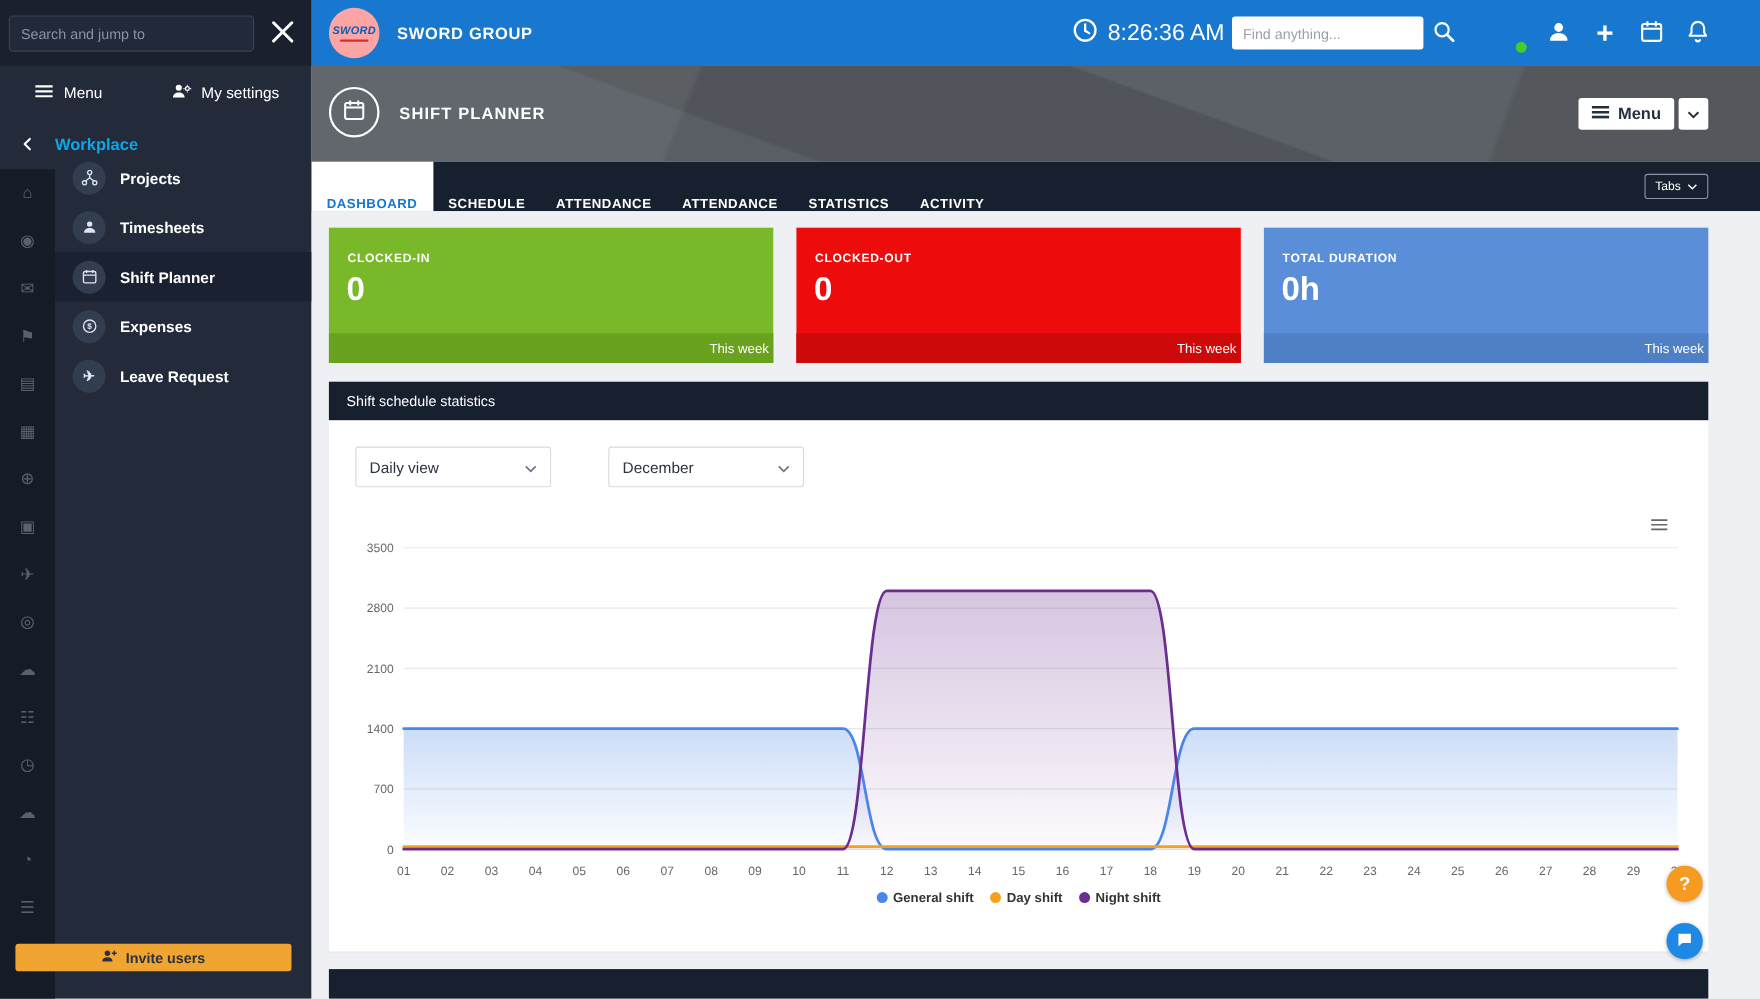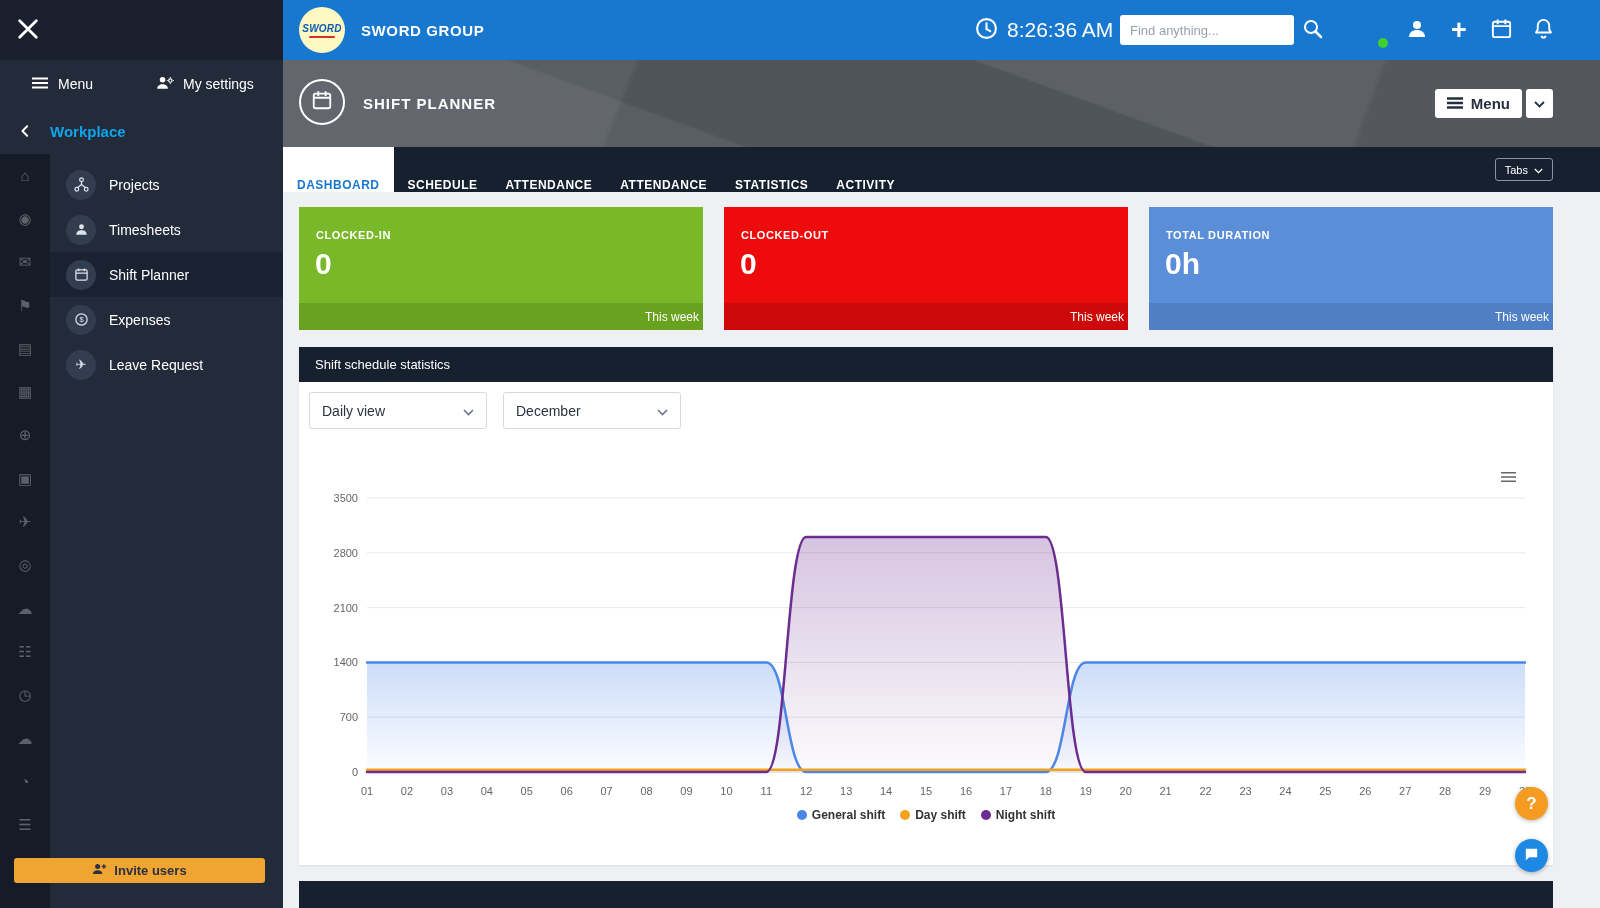--- a/index.html
+++ b/index.html
@@ -13,32 +13,32 @@
   .sb-input::placeholder { color:#8a93a5; }
   .sb-close { width:40px; height:40px; background:none; border:none; display:flex; align-items:center; justify-content:center; }
   .sb-toprow { height:48px; display:flex; align-items:center; color:#fff; font-size:14px; }
   .sb-menu { display:flex; align-items:center; gap:10px; margin-left:32px; cursor:pointer; }
   .sb-settings { display:flex; align-items:center; gap:8px; margin-left:62px; cursor:pointer; }
   .sb-section { height:46px; display:flex; align-items:center; color:#0ea5e9; font-size:15px; font-weight:bold; cursor:pointer; }
   .chev { width:14px; display:flex; justify-content:center; margin-left:18px; }
   .sb-section > span:last-child { margin-left:18px; }
   .sb-rail { position:absolute; left:0; top:154px; bottom:0; width:50px; background:#161c27; display:flex; flex-direction:column; }
   .rail-ic { height:43.3px; display:flex; align-items:center; justify-content:center; color:rgba(255,255,255,0.30); font-size:15px; cursor:pointer; }
-  .sb-items { position:absolute; left:50px; top:162px; right:0; }
+  .sb-items { position:absolute; left:50px; top:139px; right:0;font-weight:bold; }
   .sb-item { height:45px; display:flex; align-items:center; gap:13px; padding-left:16px; color:#fff; font-size:14px; cursor:pointer; }
   .sb-item.active { background:#1a2130; }
   .item-ic { width:30px; height:30px; border-radius:50%; background:#333d50; display:flex; align-items:center; justify-content:center; color:#dfe4ec; font-size:14px; flex:0 0 30px; }
   .invite { position:absolute; left:14px; bottom:25px; width:251px; height:25px; background:#f0a431; border:none; border-radius:3px; color:#2a3140; font-weight:bold; font-size:13px; display:flex; align-items:center; justify-content:center; gap:7px; z-index:5; }
 
   
   .main { position:absolute; left:283px; top:0; width:1317px; height:908px; }
 
   
   .topbar { position:relative; height:60px; background:#1878cf; color:#fff; }
-  .logo { position:absolute; left:16px; top:7px; width:46px; height:46px; border-radius:50%; background:#fef9c3; display:flex; flex-direction:column; align-items:center; justify-content:center; cursor:pointer; }
+  .logo { position:absolute; left:16px; top:7px; width:46px; height:46px; border-radius:50%; background:#fca5a5; display:flex; flex-direction:column; align-items:center; justify-content:center; cursor:pointer; }
   .logo-t { color:#0d5bb5; font-weight:bold; font-style:italic; font-size:10px; letter-spacing:0.2px; }
   .logo-swoosh { width:26px; height:2px; background:#d32f2f; border-radius:2px; margin-top:2px; }
   .brand { position:absolute; left:78px; top:22px; font-weight:bold; font-size:15px; letter-spacing:0.6px; }
   .clockbox { position:absolute; left:692px; top:0; height:60px; display:flex; align-items:center; gap:9px; }
   .time { font-size:21px; }
   .find { position:absolute; left:837px; top:15px; width:174px; height:30px; border:none; border-radius:3px; padding:0 10px; font-size:13px; color:#333; outline:none; }
   .find::placeholder { color:#9aa1ab; }
   .tb-btn { position:absolute; top:14px; width:32px; height:32px; background:none; border:none; display:flex; align-items:center; justify-content:center; }
   .searchbtn { left:1014px; }
   .dot { position:absolute; right:0px; bottom:0px; width:10px; height:10px; border-radius:50%; background:#3fd02c; }
@@ -65,41 +65,42 @@
   
   .content { position:absolute; top:192px; left:0; right:0; bottom:0; background:#eef0f3; }
   .cards { position:absolute; top:15px; left:16px; width:1254px; display:flex; gap:21px; }
   .card { flex:1; height:123px; position:relative; color:#fff; }
   .card .lbl { position:absolute; top:22px; left:17px; font-size:11px; font-weight:bold; letter-spacing:0.6px; }
   .card .val { position:absolute; top:40px; left:16px; font-size:30px; font-weight:bold; }
   .card .foot { position:absolute; bottom:0; left:0; right:0; height:27px; font-size:12px; display:flex; align-items:center; justify-content:flex-end; padding-right:4px; }
 
   .panel { position:absolute; top:155px; left:16px; width:1254px; height:518px; background:#fff; box-shadow:0 1px 2px rgba(0,0,0,0.08); }
   .panel-head { height:35px; background:#16202e; color:#fff; font-size:13px; display:flex; align-items:center; padding:0 16px; }
-  .filters { display:flex; gap:16px; padding:10px; }
+  .filters { display:flex; gap:52px; padding:24px; }
   .select { width:178px; height:37px; border:1px solid #d5d9e0; border-radius:3px; display:flex; align-items:center; justify-content:space-between; padding:0 12px; font-size:14px; color:#2b3240; background:#fff; cursor:pointer; }
   .chart-menu { position:absolute; right:34px; top:122px; width:22px; height:18px; background:none; border:none; display:flex; align-items:center; justify-content:center; }
   .chart-wrap { position:absolute; left:8px; top:135px; width:1238px; }
   #chart text { font-family:"Liberation Sans",sans-serif; fill:#666; font-size:11px; }
   .legend { display:flex; justify-content:center; gap:15px; margin-top:2px; }
   .leg { display:flex; align-items:center; gap:5px; font-size:12px; color:#333; cursor:pointer;font-weight:bold; }
   .leg i { width:10px; height:10px; border-radius:50%; display:inline-block; }
 
   .next-panel { position:absolute; left:16px; top:689px; width:1254px; height:27px; background:#16202e; }
 
   
   .fab { position:absolute; width:33px; height:33px; border-radius:50%; border:none; color:#fff; z-index:40; box-shadow:0 1px 4px rgba(0,0,0,0.3); display:flex; align-items:center; justify-content:center; }
   .fab.help { right:52px; bottom:88px; background:#f59b22; font-size:17px; font-weight:bold; }
   .fab.chat { right:52px; bottom:36px; background:#1e88e5; }
 </style>
 </head>
 <body>
 
 <aside class="sidebar">
   <div class="sb-search">
+    <input class="sb-input" type="text" placeholder="Search and jump to" style="">
     <button class="sb-close">
       <span><svg width="24" height="24" viewBox="0 0 26 26">
             <path d="M4 4l18 18M22 4L4 22" stroke="#fff" stroke-width="3" stroke-linecap="round"></path>
           </svg></span>
     </button>
   </div>
   <div class="sb-toprow">
     <div class="sb-menu">
       <span><svg width="16" height="12" viewBox="0 0 16 12">
             <path d="M0 1.5h16M0 6h16M0 10.5h16" stroke="#fff" stroke-width="2"></path>

